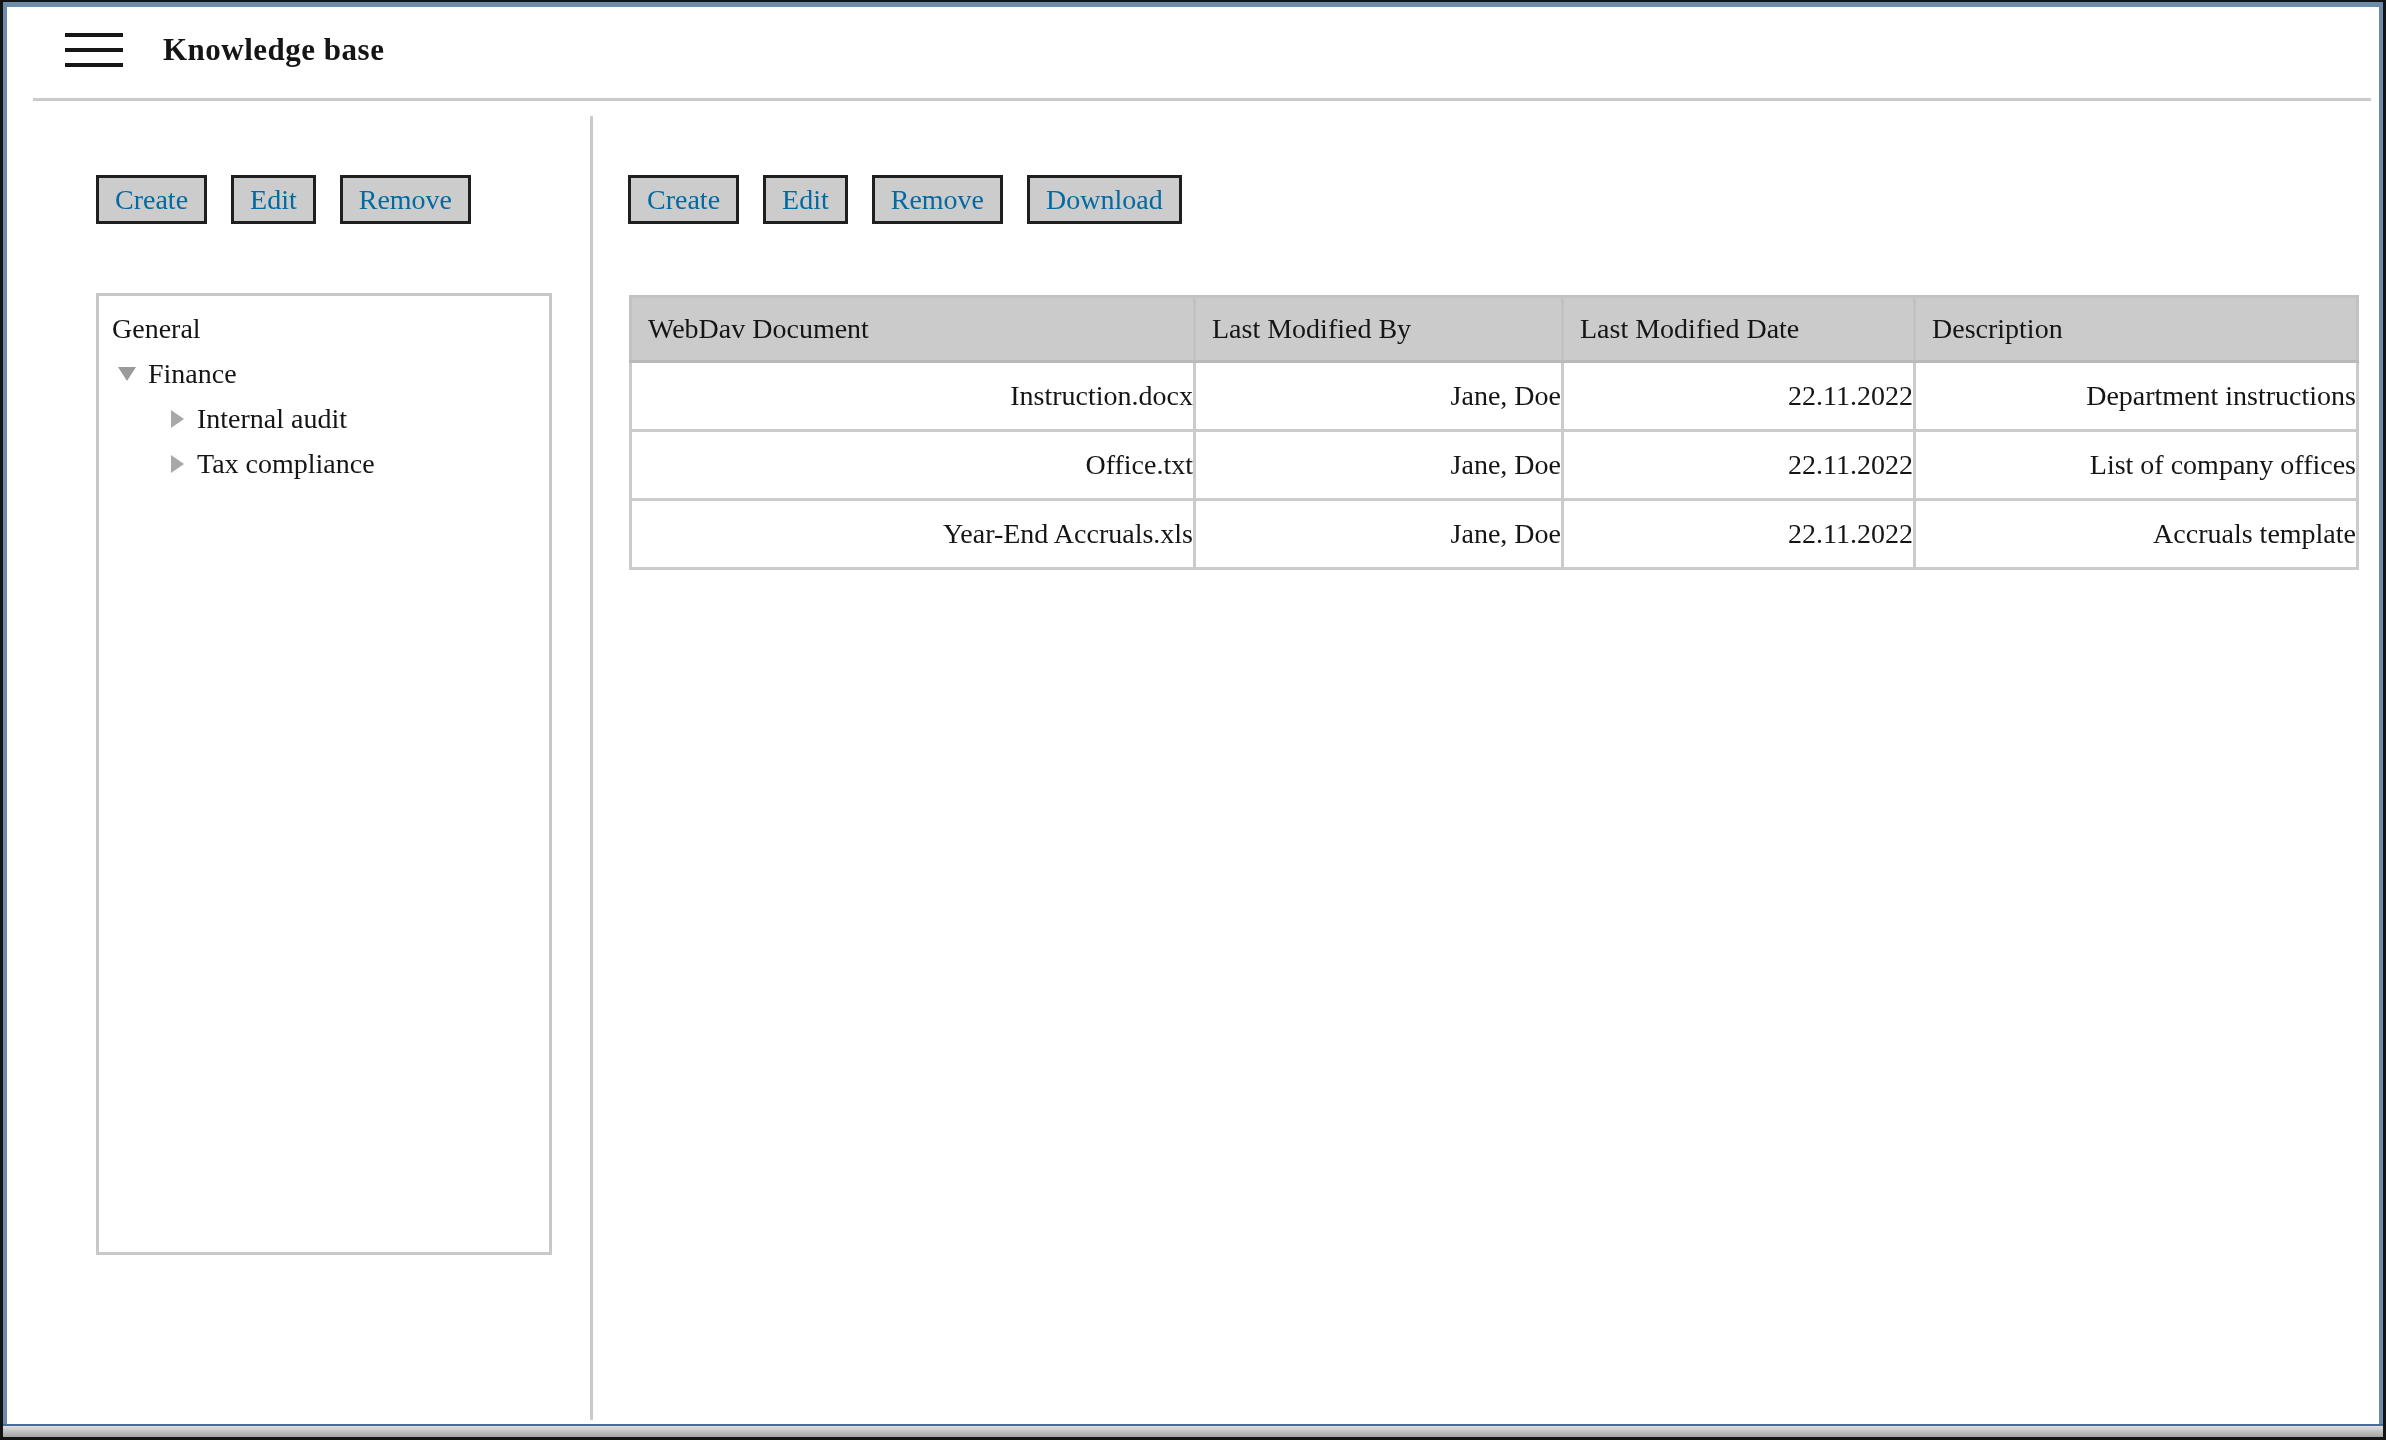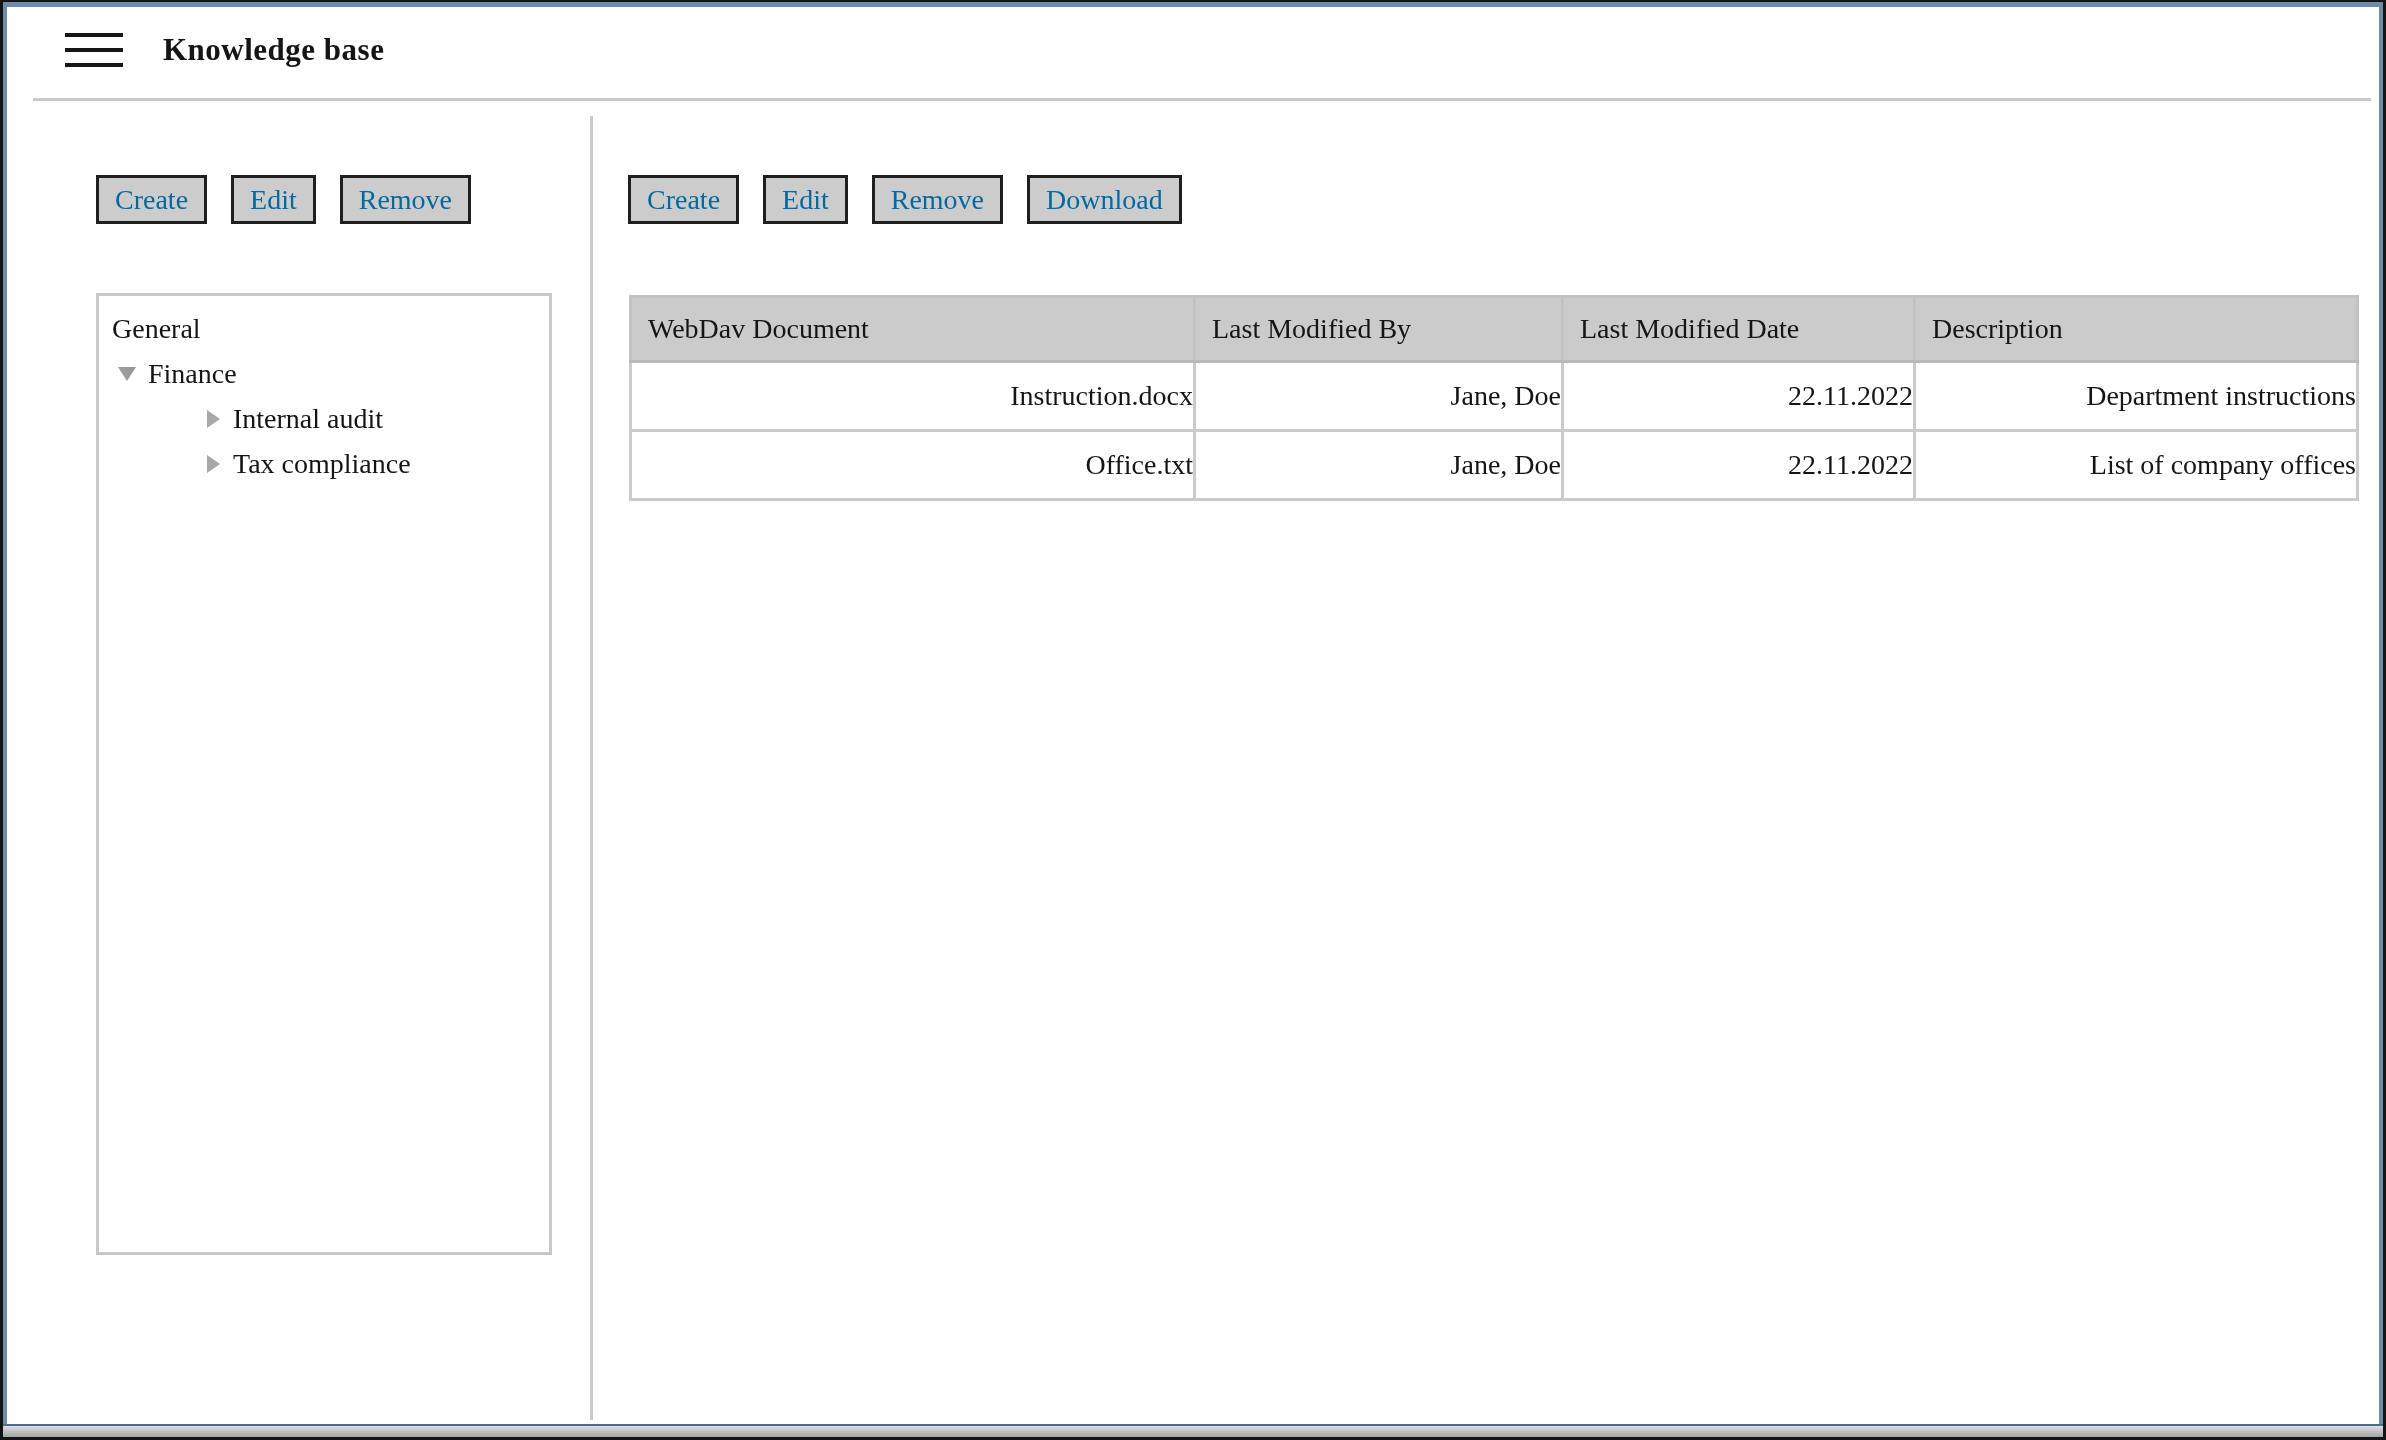--- a/index.html
+++ b/index.html
@@ -68,21 +68,21 @@
   .tree-box {
     position:absolute; left:93px; top:291px;
     width:456px; height:962px;
     border:3px solid #c8c8c8; background:#fff;
     padding-top:10px;
   }
   .tree-item { height:45px; display:flex; align-items:center; font-size:28px; cursor:pointer; white-space:nowrap; }
   .tree-item .tree-label { pointer-events:none; }
   .lvl0 { padding-left:13px; }
   .lvl1 { padding-left:19px; }
-  .lvl2 { padding-left:108px; }
+  .lvl2 { padding-left:72px; }
   .expander { width:0; height:0; border-style:solid; display:inline-block; flex:none; }
   .expander.down  { border-width:14px 9px 0 9px; border-color:var(--tree_expander_gray,#9a9a9a) transparent transparent transparent; margin-right:12px; }
   .expander.right { border-width:9px 0 9px 13px; border-color:transparent transparent transparent #a8a8a8; margin-right:13px; }
 
   
   .doc-table {
     position:absolute; left:626px; top:293px;
     width:1727px;
     border-collapse:collapse; table-layout:fixed;
     font-size:28px;
@@ -174,18 +174,24 @@
         <td>Jane, Doe</td>
         <td>22.11.2022</td>
         <td>Department instructions</td>
       </tr>
       <tr>
         <td>Office.txt</td>
         <td>Jane, Doe</td>
         <td>22.11.2022</td>
         <td>List of company offices</td>
       </tr>
+      <tr>
+        <td>Year-End Accruals.xls</td>
+        <td>Jane, Doe</td>
+        <td>22.11.2022</td>
+        <td>Accruals template</td>
+      </tr>
     </tbody>
   </table>
 
   <div class="h-scrollbar"></div>
 
 </div>
 
 </body></html>

